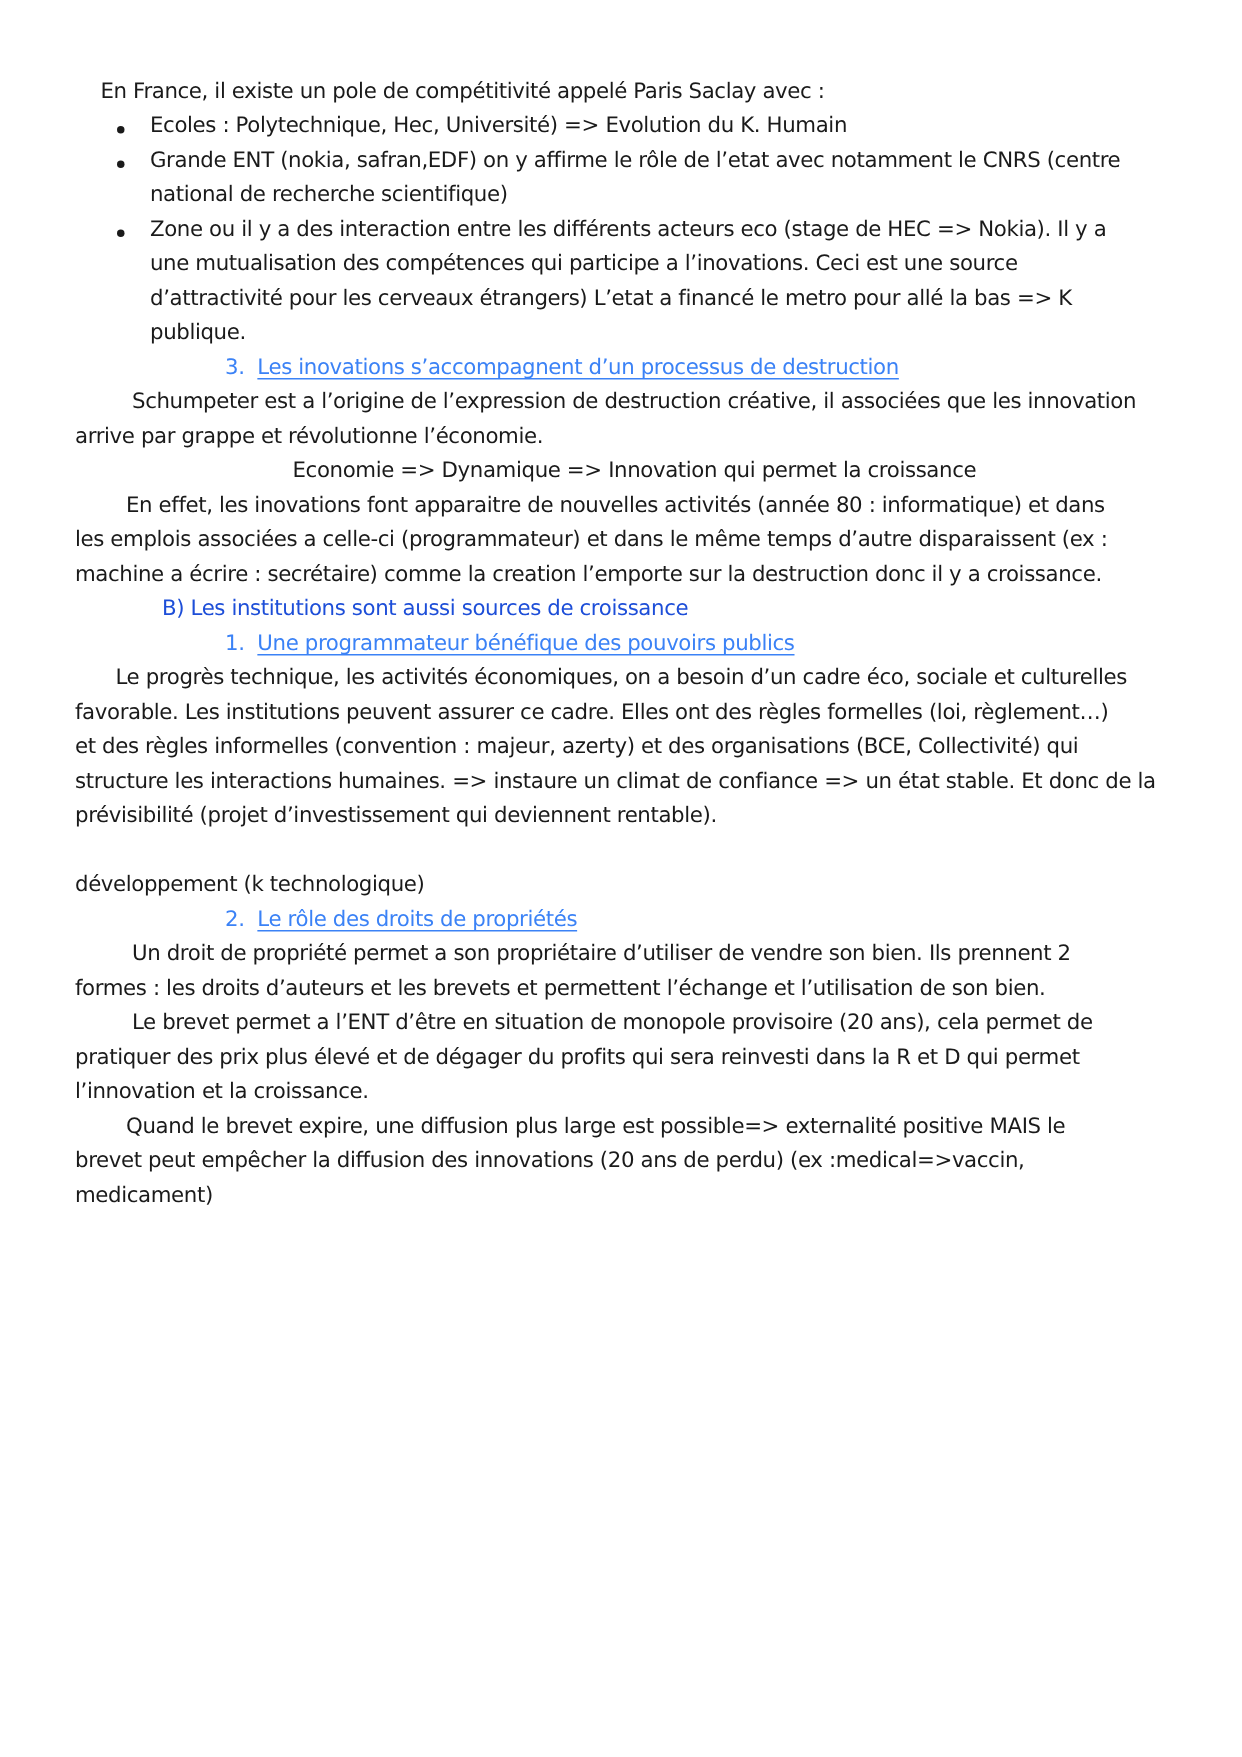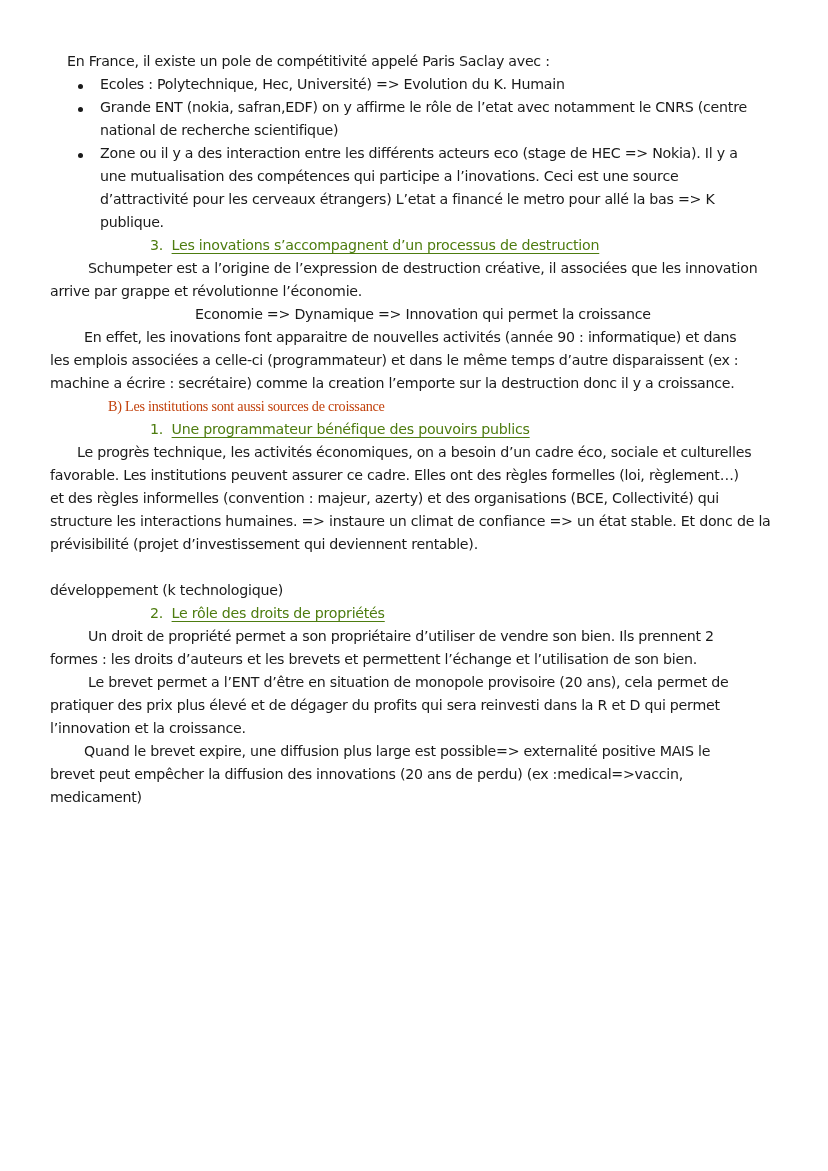--- a/index.html
+++ b/index.html
@@ -8,23 +8,23 @@
     font-family: "DejaVu Sans", sans-serif; color: #1a1a1a;
   }
   .page { position: absolute; left: 0; top: 0; width: 828px; height: 845px; padding-left: 20px; }
   .line {
     position: absolute; white-space: nowrap;
     font-size: 14.2px; line-height: 23px; letter-spacing: -0.25px;
   }
   .bullet-dot {
     position: absolute; width: 5px; height: 5px; border-radius: 50%; background: #1a1a1a;
   }
-  .h-blue { color: #4d7c0f; }
+  .h-blue { color: #3b82f6; }
   .h-blue .ul { text-decoration: underline; text-underline-offset: 3px; }
-  .h-green { color: #c2410c; font-family: Liberation Serif, serif; }
+  .h-green { color: #1d4ed8; }
 </style>
 </head>
 <body>
 
 <div class="page">
 
   <div class="line" style="left:67px;top:50px;">En France, il existe un pole de compétitivité appelé Paris Saclay avec :</div>
 
   <div>
     <span class="bullet-dot" style="left:78px;top:84px;"></span>
@@ -43,21 +43,21 @@
 
   <div class="line h-blue" style="left:150px;top:234px;">
     <span>3.</span>&nbsp;&nbsp;<span class="ul">Les inovations s’accompagnent d’un processus de destruction</span>
   </div>
 
   <div class="line" style="left:88px;top:257px;">Schumpeter est a l’origine de l’expression de destruction créative, il associées que les innovation</div>
   <div class="line" style="left:50px;top:280px;">arrive par grappe et révolutionne l’économie.</div>
 
   <div class="line" style="left:195px;top:303px;">Economie =&gt; Dynamique =&gt; Innovation qui permet la croissance</div>
 
-  <div class="line" style="left:84px;top:326px;">En effet, les inovations font apparaitre de nouvelles activités (année 90 : informatique) et dans</div>
+  <div class="line" style="left:84px;top:326px;">En effet, les inovations font apparaitre de nouvelles activités (année 80 : informatique) et dans</div>
   <div class="line" style="left:50px;top:349px;">les emplois associées a celle-ci (programmateur) et dans le même temps d’autre disparaissent (ex :</div>
   <div class="line" style="left:50px;top:372px;">machine a écrire : secrétaire) comme la creation l’emporte sur la destruction donc il y a croissance.</div>
 
   <div class="line h-green" style="left:108px;top:395px;">B)  Les institutions sont aussi sources de croissance</div>
 
   <div class="line h-blue" style="left:150px;top:418px;">
     <span>1.</span>&nbsp;&nbsp;<span class="ul">Une programmateur bénéfique des pouvoirs publics</span>
   </div>
 
   <div class="line" style="left:77px;top:441px;">Le progrès technique, les activités économiques, on a besoin d’un cadre éco, sociale et culturelles</div>

